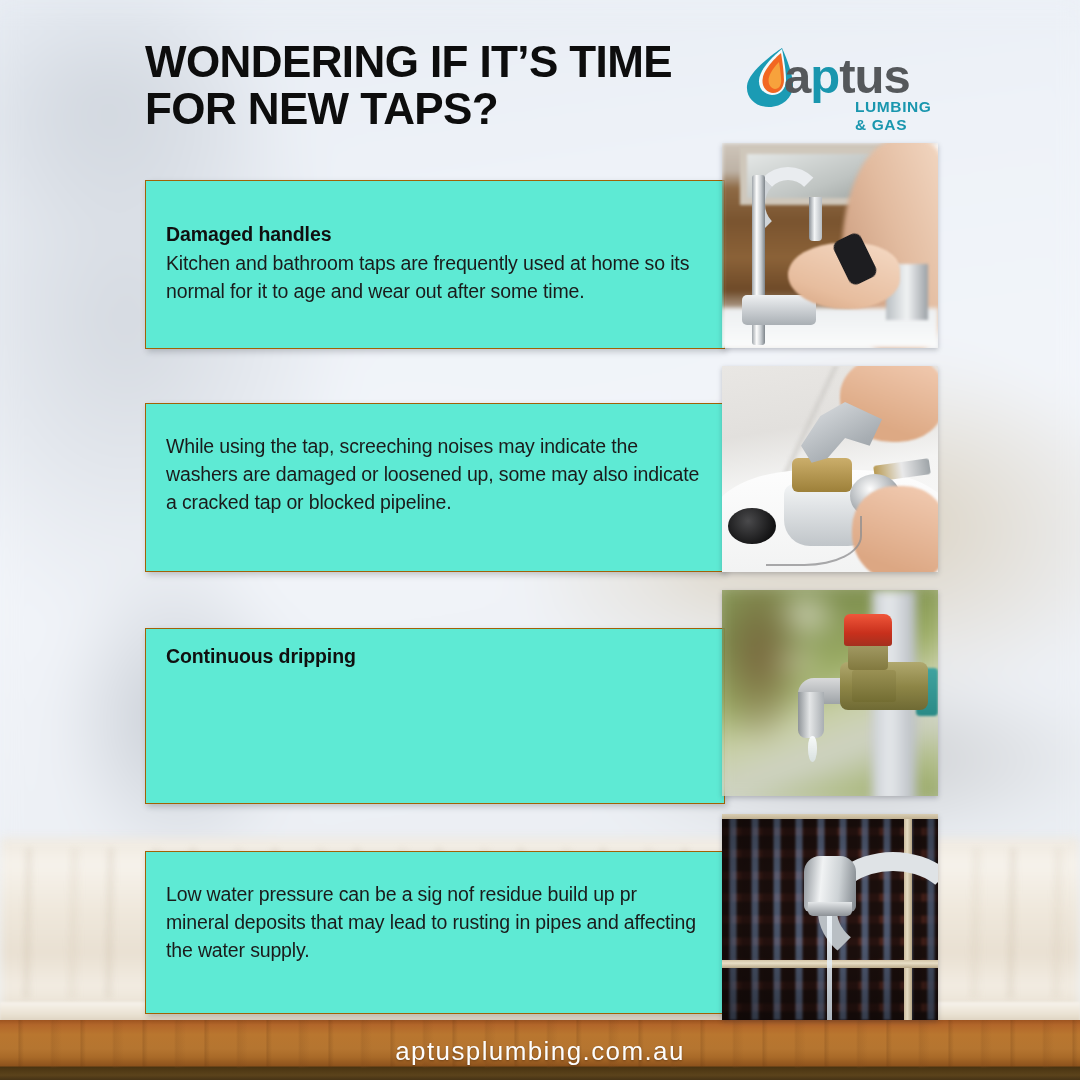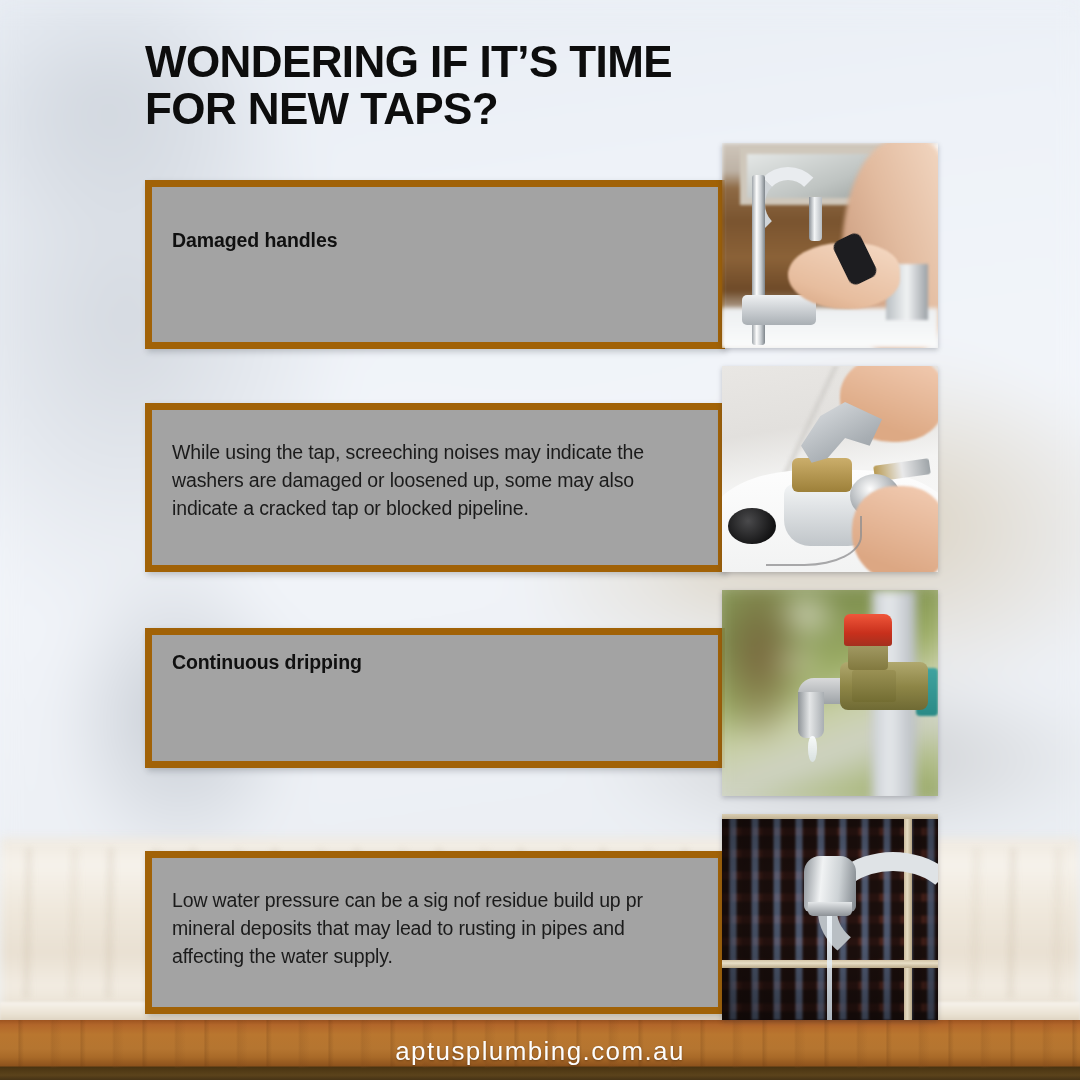--- a/index.html
+++ b/index.html
@@ -77,22 +77,22 @@
     letter-spacing:-1px; color:#55585b;
   }
   .logo-word .teal { color:#1996ae; }
   .logo-sub {
     position:absolute; left:113px; top:52px;
     font-size:15.5px; font-weight:bold; letter-spacing:.6px; color:#1996ae;
   }
 
   
   .card {
-    position:absolute; background:#a3a3a3;
-    border:7px solid #a16207;
+    position:absolute; background:#5eead4;
+    border:1px solid #a16207;
     box-shadow:2px 3px 6px rgba(30,35,45,.22);
     z-index:4;
   }
   .card-inner { position:absolute; left:20px; right:24px; }
   .card-title {
     font-size:19.5px; font-weight:bold; color:#101010;
     letter-spacing:-0.1px; margin-bottom:3px;
   }
   .card-body {
     font-size:19.5px; line-height:28px; color:#1b1b1b; letter-spacing:-0.15px;
@@ -261,25 +261,36 @@
   <div class="bg-counter"></div>
   <div class="bg-counter-grain"></div>
   <div class="bg-counter-lip"></div>
   <div class="bg-wood"></div>
   <div class="bg-wood-grain"></div>
 </div>
 
 <div id="header">
   <div class="title">WONDERING IF IT’S TIME FOR NEW TAPS?</div>
 
+  <div class="logo">
+    <svg class="logo-drop" viewBox="0 0 58 62">
+      <path d="M40 2 C40 2 6 24 5 40 C4 53 15 61 27 61 C40 61 51 52 51 39 C51 25 40 2 40 2 Z" fill="#1b9bb4"></path>
+      <path d="M40 3 C40 3 18 20 17 34 C16.4 43 23 49 30 49 C38 49 44 43 44 34 C44 22 40 3 40 3 Z" fill="#ffffff" opacity="0.95"></path>
+      <path d="M39 7 C39 7 21 22 20.5 34 C20 42 26 47 31 47 C38 47 42 41 42 34 C42 23 39 7 39 7 Z" fill="#f26722"></path>
+      <path d="M37 16 C37 16 27 26 26.6 34 C26.3 39.5 30 43 33 43 C37 43 39.5 39 39.2 34 C38.8 26 37 16 37 16 Z" fill="#f7a23c"></path>
+    </svg>
+    <div class="logo-word"><span>a</span><span class="teal">p</span><span>tus</span></div>
+    <div class="logo-sub">LUMBING &amp; GAS</div>
+  </div>
 </div>
 
 <div class="card" style="left:145px; top:180px; width:580px; height:169px;">
   <div class="card-inner" style="top:42px;">
     <div class="card-title">Damaged handles</div>
+    <div class="card-body">Kitchen and bathroom taps are frequently used at home so its normal for it to age and wear out after some time.</div>
   </div>
 </div>
 <div class="photo" style="top:143px; height:205px;">
   <div class="p1-bg"></div>
     <div class="p1-mirror"></div>
   <div class="p1-arm2"></div>
     <div class="p1-arm"></div>
   <div class="p1-sink"></div>
     <div class="p1-jar"></div>
   <div class="p1-spoutarc"></div>
@@ -303,21 +314,21 @@
     <div class="p2-screw"></div>
   <div class="p2-body"></div>
     <div class="p2-ring"></div>
     <div class="p2-brass"></div>
   <div class="p2-wrench"></div>
     <div class="p2-hand2"></div>
   <div class="p2-chain"></div>
     <div class="p2-plug"></div>
 </div>
 
-<div class="card" style="left:145px; top:628px; width:580px; height:140px;">
+<div class="card" style="left:145px; top:628px; width:580px; height:176px;">
   <div class="card-inner" style="top:16px;">
     <div class="card-title">Continuous dripping</div>
   </div>
 </div>
 <div class="photo" style="top:590px; height:206px;">
   <div class="p3-bg"></div>
     <div class="p3-post"></div>
     <div class="p3-hose"></div>
   <div class="p3-spout"></div>
     <div class="p3-spoutdn"></div>

